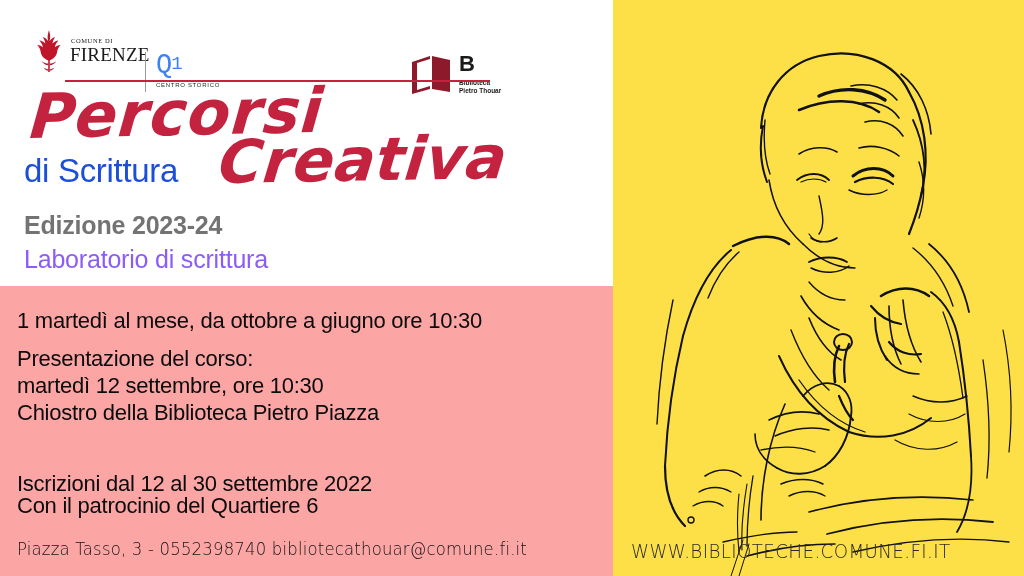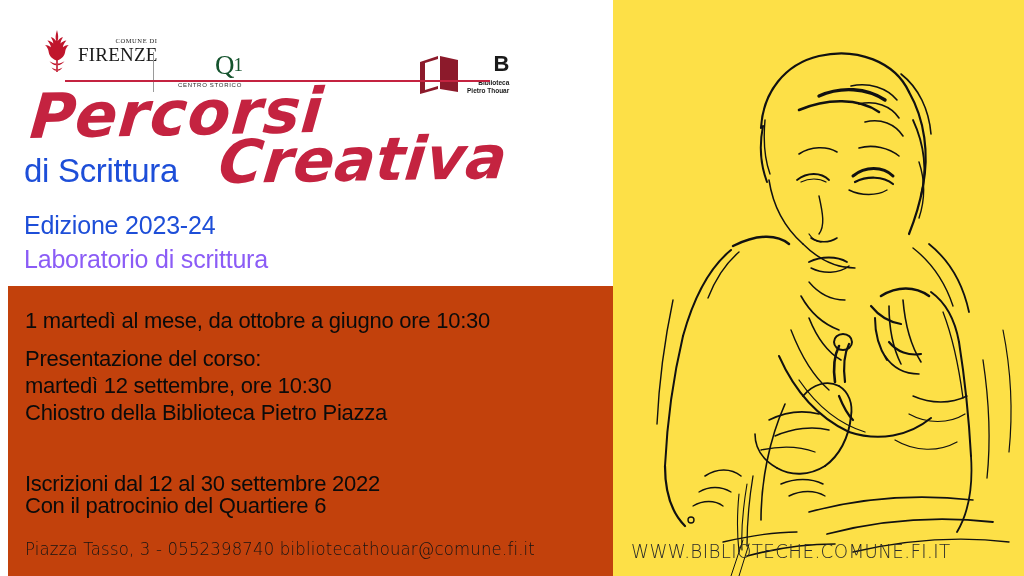--- a/index.html
+++ b/index.html
@@ -27,24 +27,23 @@
   
   .left-col {
     position: absolute;
     left: 0; top: 0;
     width: 613px; height: 576px;
   }
 
   
   .logo-bar {
     position: absolute;
-    left: 16px; top: 24px;
+    left: 8px; top: 24px;
     width: 613px;
     height: 54px;
-    text-align: right;
   }
 
   .logo-firenze {
     position: absolute;
     left: 24px; top: 2px;
     display: flex;
     align-items: center;
     height: 50px;
   }
   .giglio {
@@ -83,23 +82,23 @@
     width: 1px; height: 40px;
     background: #9a9a9a;
   }
 
   .logo-q1 {
     position: absolute;
     left: 148px; top: 28px;
     width: 78px;
   }
   .q1-mark {
-    font-family: Liberation Serif, serif;
+    font-family: Liberation Mono, monospace;
     font-size: 27px;
-    color: #14532d;
+    color: #3b82f6;
     line-height: 1;
     letter-spacing: -1px;
   }
   .q1-mark .one {
     font-size: 19px;
     vertical-align: 3px;
   }
   .q1-rule {
     width: 64px; height: 1px;
     background: #9a9a9a;
@@ -201,42 +200,43 @@
 
   
   .sub-block {
     position: absolute;
     left: 24px; top: 210px;
     width: 560px;
   }
   .edizione {
     font-family: "Liberation Sans", sans-serif;
     font-size: 25px;
-    color: #1d4ed8;
+    color: #737373;
     letter-spacing: -0.2px;
     line-height: 1.25;
     white-space: nowrap;
+    font-weight: bold;
   }
   .laboratorio {
     font-family: "Liberation Sans", sans-serif;
     font-size: 25px;
     color: #8b5cf6;
     letter-spacing: -0.2px;
     line-height: 1.25;
     margin-top: 3px;
     white-space: nowrap;
   }
 
   
   .red-panel {
     position: absolute;
-    left: 8px; top: 286px;
+    left: 0; top: 286px;
     width: 613px;
     height: 290px;
-    background: #c2410c;
+    background: #fca5a5;
   }
   .panel-inner {
     position: absolute;
     left: 17px; top: 0;
     right: 10px;
   }
   .panel-line {
     font-family: "Liberation Sans", sans-serif;
     color: #0b0b0b;
     font-size: 22px;

